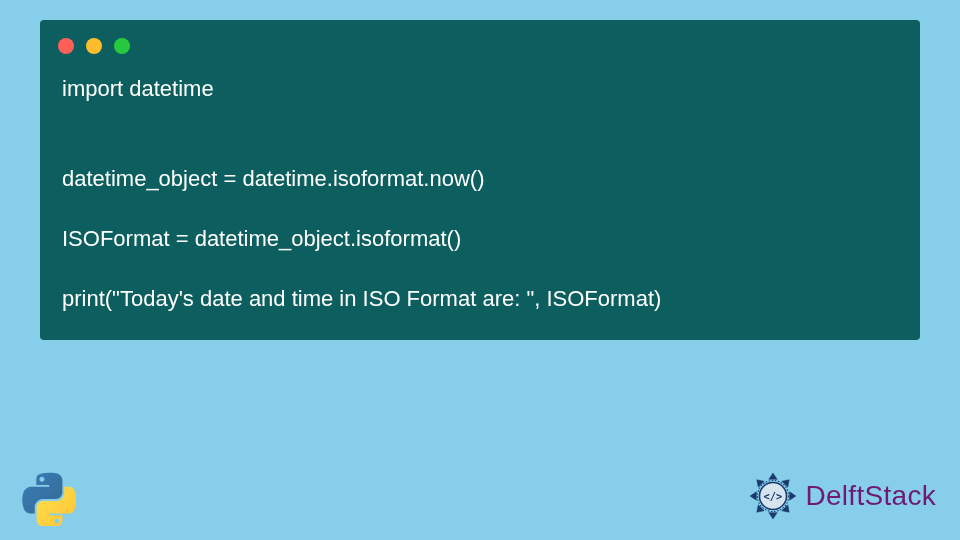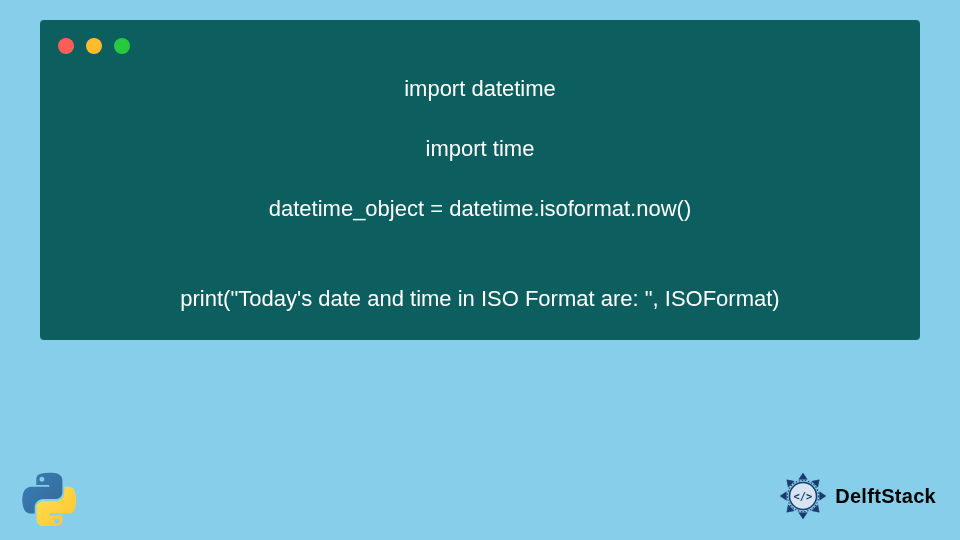--- a/index.html
+++ b/index.html
@@ -37,21 +37,20 @@
     padding: 12px 22px 8px 22px;
     color: #ffffff;
     font-size: 22px;
     line-height: 1.35;
     font-weight: 400;
     font-family: -apple-system, BlinkMacSystemFont, "Segoe UI", Arial, sans-serif;
   }
   .code-line {
     white-space: pre;
     min-height: 30px;
-    text-align: center;
   }
   .python-logo {
     position: absolute;
     left: 22px;
     bottom: 14px;
     width: 54px;
     height: 54px;
   }
   .delft-brand {
     position: absolute;
@@ -59,42 +58,42 @@
     bottom: 18px;
     display: flex;
     align-items: center;
     gap: 6px;
   }
   .delft-emblem {
     width: 52px;
     height: 52px;
   }
   .delft-text {
-    font-size: 20px;
-    font-weight: 700;
-    color: #000000;
+    font-size: 28px;
+    font-weight: 400;
+    color: #701a75;
     letter-spacing: 0.3px;
   }
 </style>
 </head>
 <body>
 
 <div class="code-window">
   <div class="traffic-lights">
     <div class="dot red"></div>
     <div class="dot yellow"></div>
     <div class="dot green"></div>
   </div>
   <div class="code-body">
     <div class="code-line">import datetime</div>
     <div class="code-line"></div>
-    <div class="code-line">import time</div>
     <div class="code-line"></div>
     <div class="code-line">datetime_object = datetime.isoformat.now()</div>
     <div class="code-line"></div>
+    <div class="code-line">ISOFormat = datetime_object.isoformat()</div>
     <div class="code-line"></div>
     <div class="code-line">print("Today's date and time in ISO Format are: ", ISOFormat)</div>
   </div>
 </div>
 
 <svg class="python-logo" viewBox="0 0 110 110">
   <defs>
     <linearGradient id="pyBlue" x1="0%" y1="0%" x2="100%" y2="100%">
       <stop offset="0%" stop-color="#387eb8"></stop>
       <stop offset="100%" stop-color="#366994"></stop>

